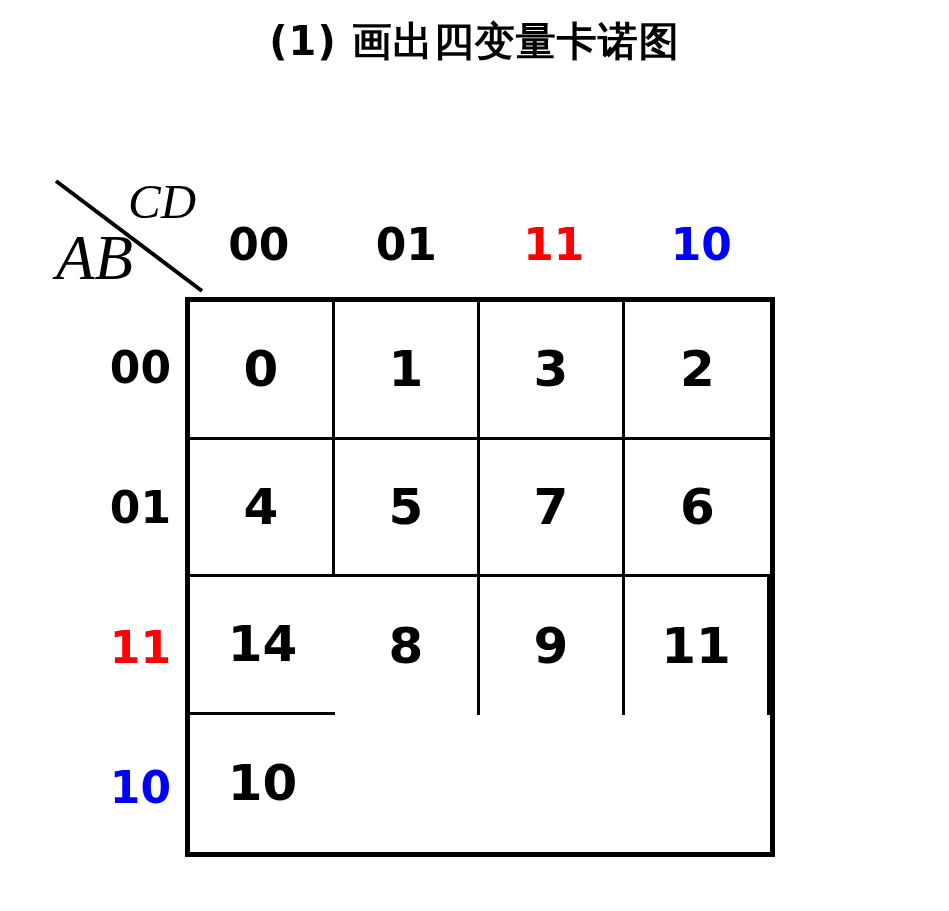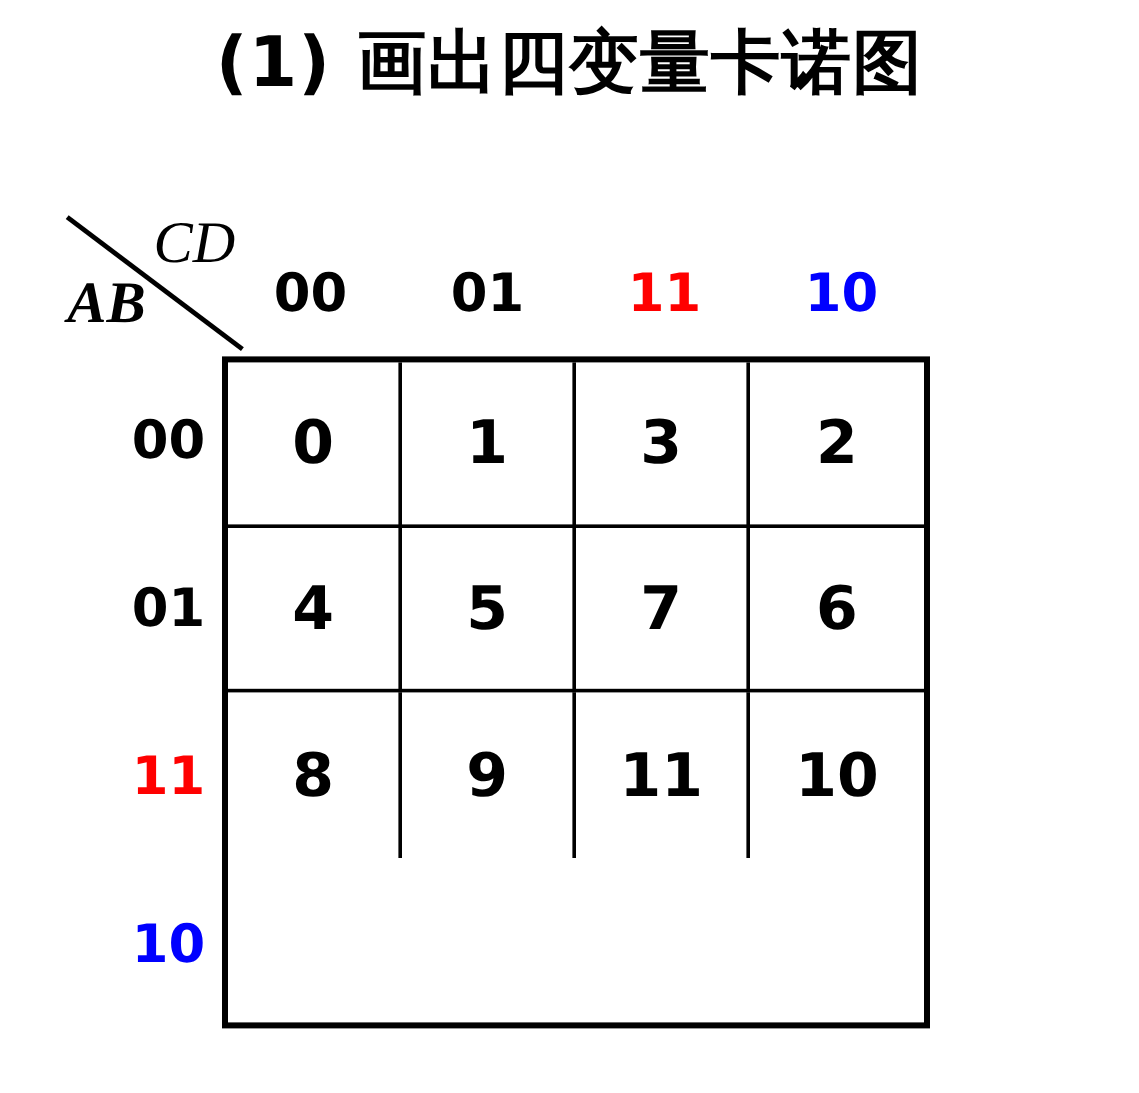--- a/index.html
+++ b/index.html
@@ -17,21 +17,21 @@
   }
 
   #title {
     position: absolute;
     top: 14px;
     left: 0;
     width: 949px;
     text-align: center;
     font-family: "DejaVu Sans", sans-serif;
     font-weight: bold;
-    font-size: 58px;
+    font-size: 40px;
     letter-spacing: 1px;
     white-space: nowrap;
   }
 
   #kmap-wrap {
     position: absolute;
     top: 175px;
     left: 30px;
     width: 760px;
     height: 700px;
@@ -61,22 +61,22 @@
     font-weight: normal;
     font-size: 49px;
     line-height: 1;
   }
   #corner .ab {
     position: absolute;
     left: 6px;
     top: 52px;
     font-family: "Liberation Serif", serif;
     font-style: italic;
-    font-weight: bold;
-    font-size: 49px;
+    font-weight: normal;
+    font-size: 63px;
     line-height: 1;
   }
 
   
   #col-headers {
     position: absolute;
     left: 155px;
     top: 42px;
     width: 590px;
     height: 60px;
@@ -173,20 +173,21 @@
     <div class="cell">0</div>
     <div class="cell">1</div>
     <div class="cell">3</div>
     <div class="cell lastcol">2</div>
 
     <div class="cell">4</div>
     <div class="cell">5</div>
     <div class="cell">7</div>
     <div class="cell lastcol">6</div>
 
+    <div class="cell lastcol">14</div>
 
     <div class="cell lastrow">8</div>
     <div class="cell lastrow">9</div>
     <div class="cell lastrow">11</div>
     <div class="cell lastcol lastrow">10</div>
   </div>
 
 </div>
 
 </body></html>

